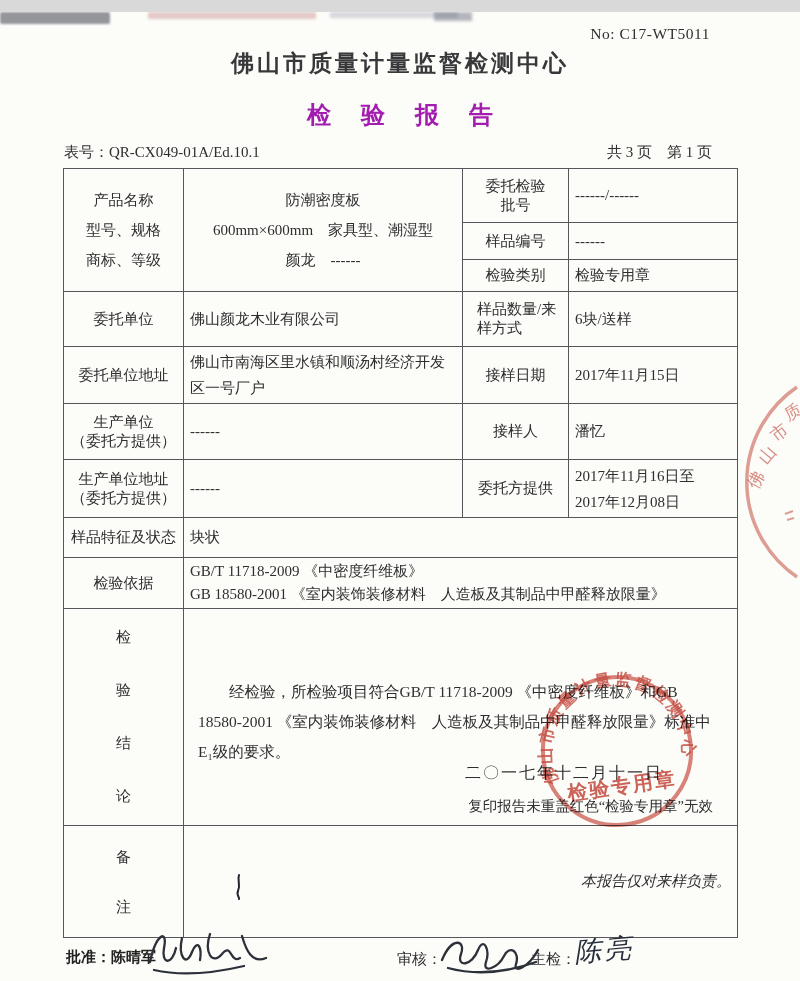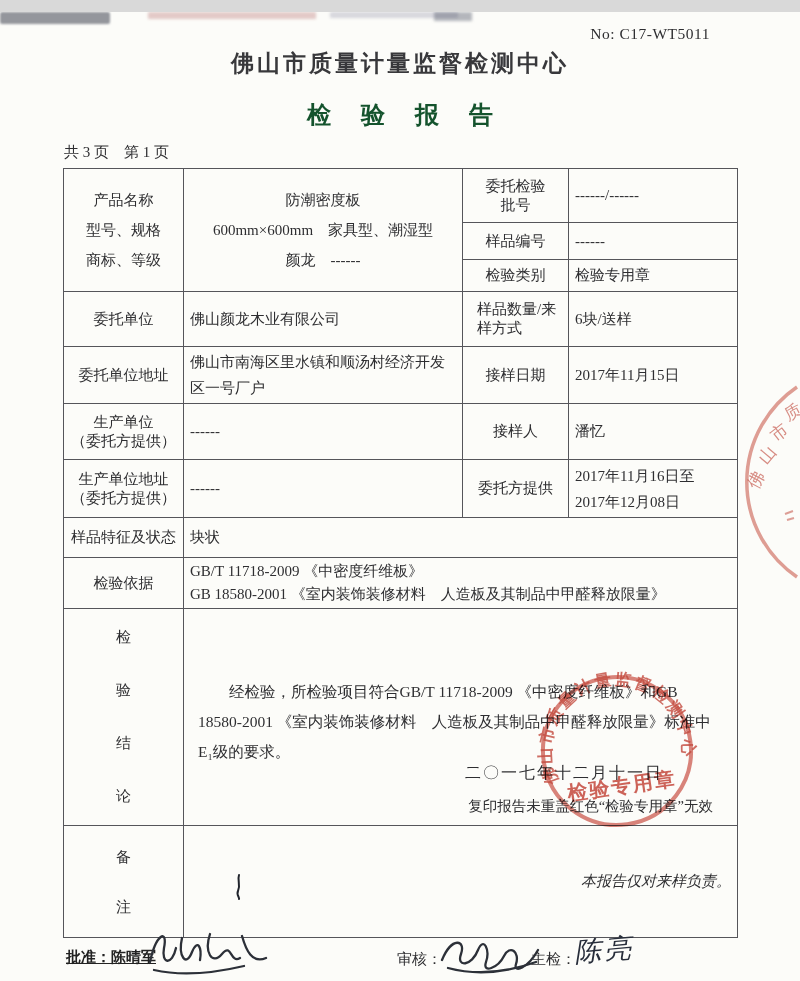--- a/index.html
+++ b/index.html
@@ -7,21 +7,21 @@
     position:relative;width:800px;height:981px;margin:12px auto;
     background:#fcfcf9;overflow:hidden;
     font-family:"Liberation Serif","DejaVu Serif",serif;
     color:#2e2e31;
   }
   
   .report-no{position:absolute;top:13px;right:90px;font-size:15.5px;letter-spacing:.5px;}
   .org-name{position:absolute;top:36px;left:0;width:100%;text-align:center;
     font-size:23px;font-weight:700;letter-spacing:3px;color:#38383b;}
   .doc-title{position:absolute;top:87px;left:0;width:100%;text-align:center;
-    font-size:24px;font-weight:700;letter-spacing:30px;text-indent:30px;color:#14532d;}
+    font-size:24px;font-weight:700;letter-spacing:30px;text-indent:30px;color:#a21caf;}
   .form-row{position:absolute;top:131px;left:64px;width:648px;display:flex;
     justify-content:space-between;font-size:15px;}
   
   table.main{position:absolute;top:156px;left:63px;width:674px;border-collapse:collapse;table-layout:fixed;}
   table.main td{border:1px solid #55555a;font-size:15px;padding:2px 6px;
     vertical-align:middle;overflow:hidden;}
   .lbl{text-align:center;}
   .pre{white-space:pre-line;}
   .val{text-align:left;padding-left:10px;}
   .cent{text-align:center;}
@@ -29,21 +29,21 @@
   .v-lbl{white-space:pre-line;text-align:center;font-size:16px;}
   .v-lbl.concl{line-height:53px;}
   .v-lbl.remark{line-height:50px;}
   .concl-cell{position:relative;vertical-align:top;}
   .concl-text{margin:10px 10px 0 8px;text-indent:2em;line-height:30px;font-size:15.5px;text-align:left;}
   .concl-date{position:absolute;right:74px;top:154px;font-size:16px;letter-spacing:2px;white-space:nowrap;}
   .concl-note{position:absolute;right:24px;top:188px;font-size:14.5px;white-space:nowrap;}
   .remark-cell{text-align:right;font-size:15.5px;font-style:italic;}
   
   .f-item{position:absolute;font-size:15px;white-space:nowrap;}
-  .f-approve{left:66px;top:936px;font-weight:700;color:#222;text-decoration:underline;}
+  .f-approve{left:66px;top:936px;font-weight:700;color:#222;}
   .f-title{left:272px;top:973px;}
   .f-review{left:397px;top:938px;}
   .f-chief{left:531px;top:938px;}
   .f-chief-name{position:absolute;left:574px;top:920px;font-size:27px;color:#272d3a;
     transform:rotate(-5deg);font-style:italic;letter-spacing:3px;white-space:nowrap;}
   .sig{position:absolute;}
   .sig path{fill:none;stroke:#2c3038;stroke-width:2.3;stroke-linecap:round;stroke-linejoin:round;}
   
   .stamp-main{position:absolute;left:533px;top:655px;width:168px;height:168px;
     transform:rotate(-8deg);mix-blend-mode:multiply;opacity:.92;}
@@ -66,20 +66,21 @@
 
   <div class="art art1"></div>
   <div class="art art2"></div>
   <div class="art art3"></div>
   <div class="artB"></div>
 
   <div class="report-no">No: C17-WT5011</div>
   <div class="org-name">佛山市质量计量监督检测中心</div>
   <div class="doc-title">检验报告</div>
   <div class="form-row">
+    <span class="form-no"><span>表号：</span><span>QR-CX049-01A/Ed.10.1</span></span>
     <span>共 3 页　第 1 页</span>
   </div>
 
   <table class="main">
     <colgroup>
         <col style="width:120px">
         <col style="width:279px">
         <col style="width:106px">
         <col style="width:169px">
       </colgroup>

